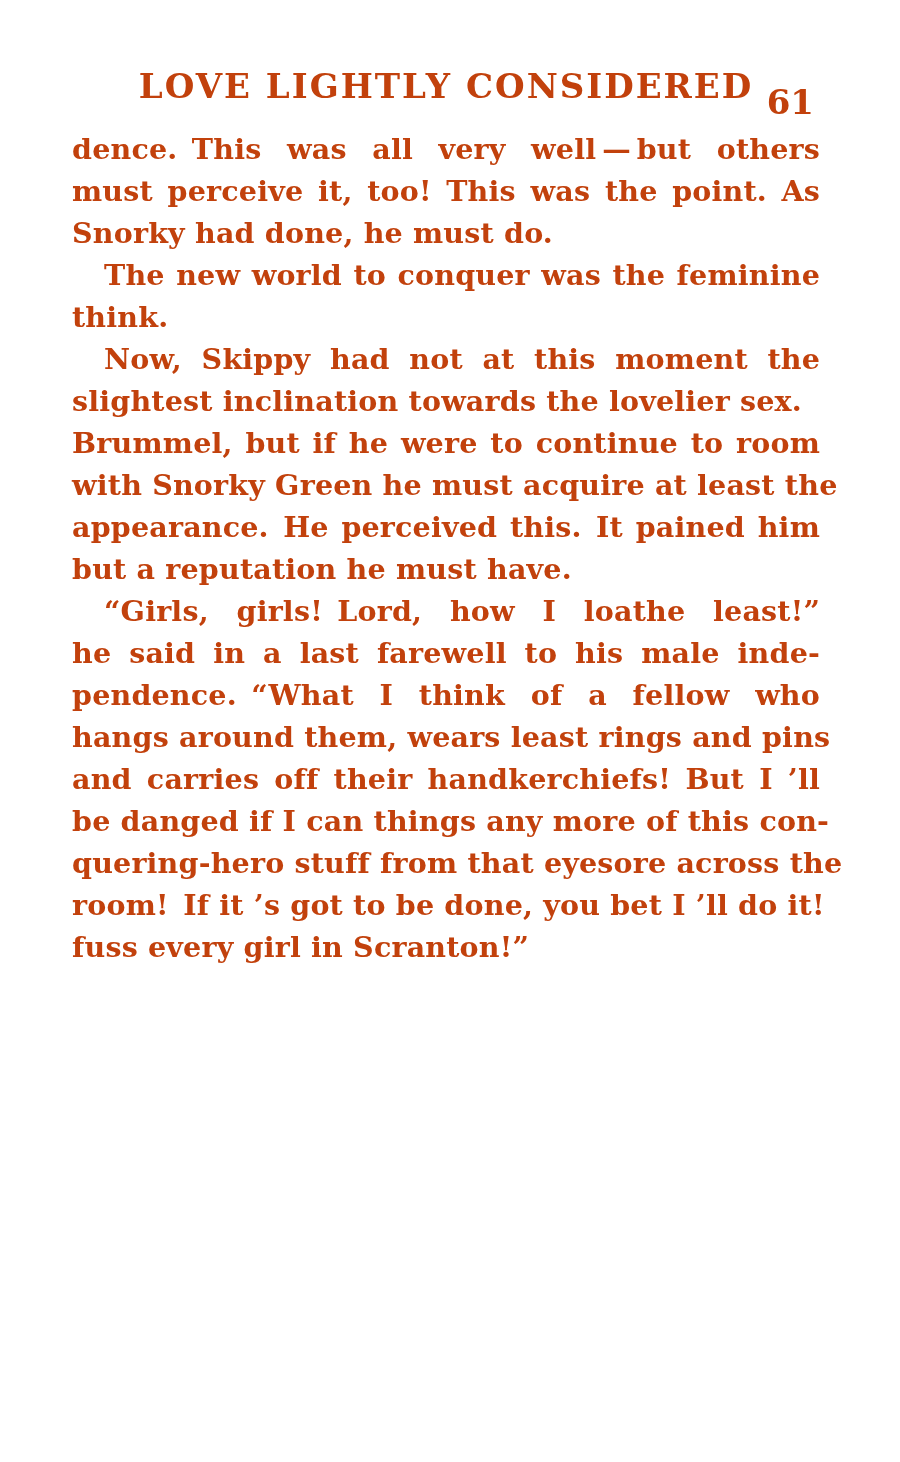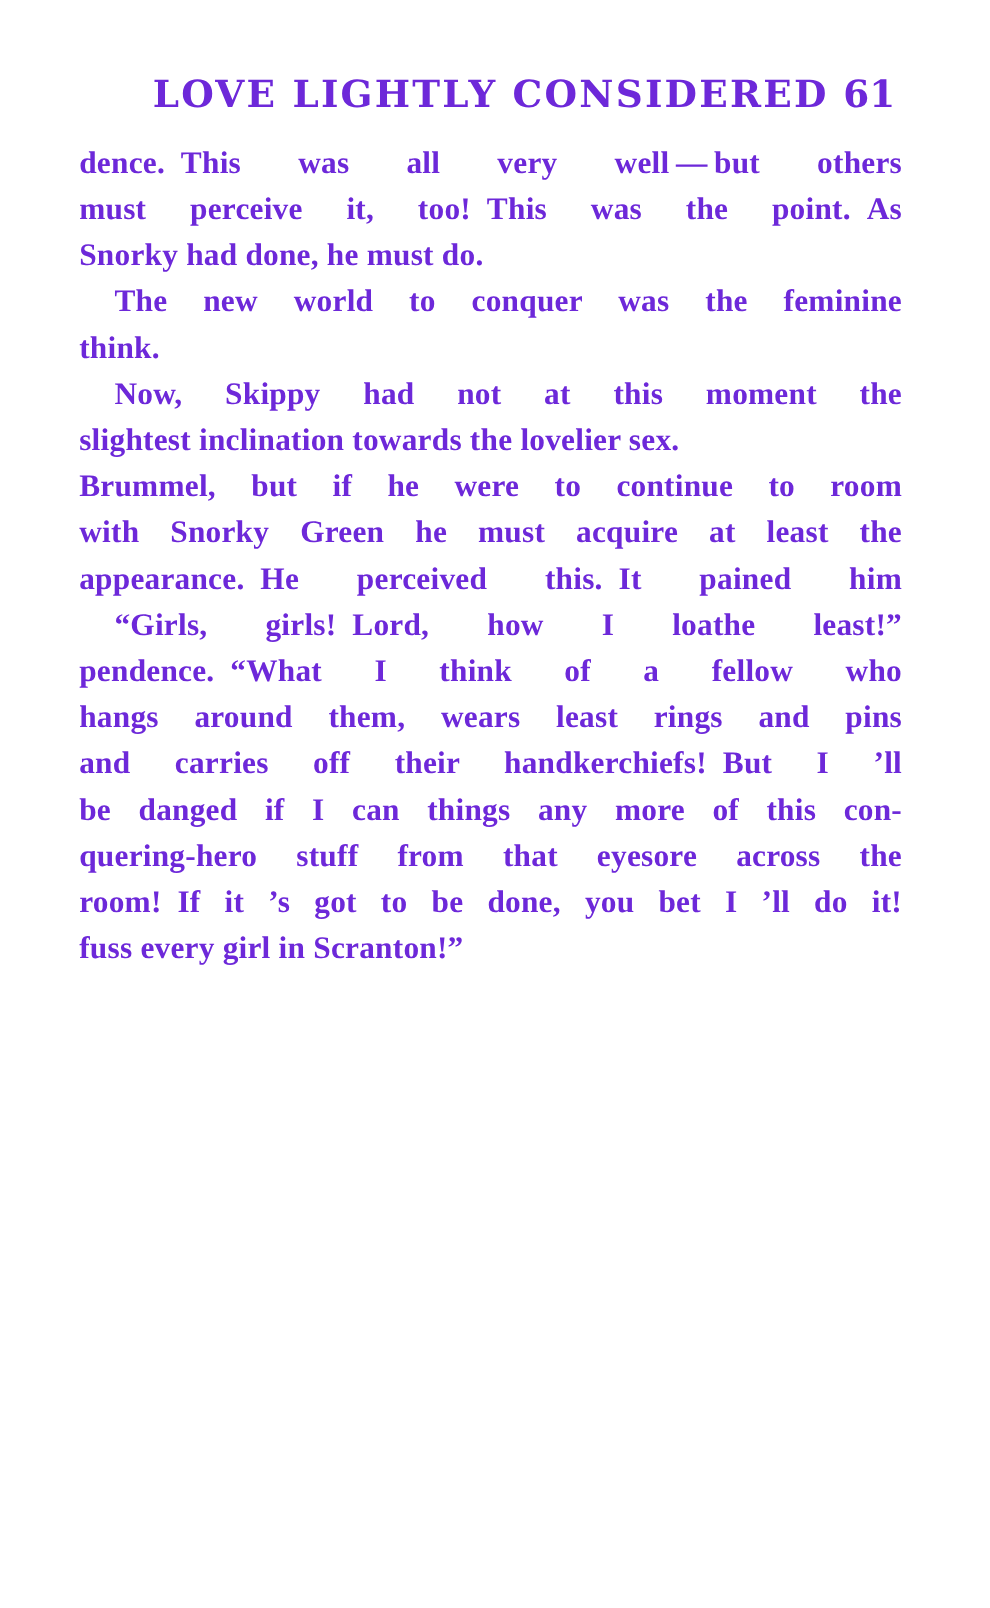--- a/index.html
+++ b/index.html
@@ -7,21 +7,21 @@
     padding: 0;
     background: #ffffff;
   }
   .page {
     position: relative;
     width: 900px;
     height: 1462px;
     background: #ffffff;
     overflow: hidden;
     font-family: "DejaVu Serif", "Liberation Serif", serif;
-    color: #6d28d9;
+    color: #c2410c;
   }
   .running-header {
     position: absolute;
     top: 66px;
     left: 72px;
     right: 80px;
     height: 46px;
   }
   .header-title {
     position: absolute;
@@ -29,40 +29,39 @@
     right: 0;
     text-align: center;
     font-size: 34px;
     font-weight: 700;
     letter-spacing: 2px;
     white-space: nowrap;
   }
   .header-pagenum {
     position: absolute;
     right: 6px;
-    top: 0;
+    top: 16px;
     font-size: 34px;
     font-weight: 700;
   }
   .text-block {
     position: absolute;
     top: 128px;
     left: 72px;
     right: 80px;
   }
   .line {
     height: 42px;
     line-height: 42px;
     font-size: 28.5px;
     font-weight: 700;
     letter-spacing: 0.2px;
     text-align: justify;
     text-align-last: left;
     white-space: nowrap;
-    font-family: Liberation Serif, serif;
   }
   .line.j {
     text-align-last: justify;
     -moz-text-align-last: justify;
   }
   .line.indent {
     padding-left: 32px;
   }
 </style>
 </head>
@@ -78,21 +77,23 @@
       <div class="line j">dence. This was all very well — but others</div>
       <div class="line j">must perceive it, too! This was the point. As</div>
       <div class="line">Snorky had done, he must do.</div>
       <div class="line j indent">The new world to conquer was the feminine</div>
       <div class="line">think.</div>
       <div class="line j indent">Now, Skippy had not at this moment the</div>
       <div class="line">slightest inclination towards the lovelier sex.</div>
       <div class="line j">Brummel, but if he were to continue to room</div>
       <div class="line j">with Snorky Green he must acquire at least the</div>
       <div class="line j">appearance. He perceived this. It pained him</div>
+      <div class="line">but a reputation he must have.</div>
       <div class="line j indent">“Girls, girls! Lord, how I loathe least!”</div>
+      <div class="line j">he said in a last farewell to his male inde-</div>
       <div class="line j">pendence. “What I think of a fellow who</div>
       <div class="line j">hangs around them, wears least rings and pins</div>
       <div class="line j">and carries off their handkerchiefs! But I ’ll</div>
       <div class="line j">be danged if I can things any more of this con-</div>
       <div class="line j">quering-hero stuff from that eyesore across the</div>
       <div class="line j">room! If it ’s got to be done, you bet I ’ll do it!</div>
       <div class="line">fuss every girl in Scranton!”</div>
     </div>
 </div>
 

